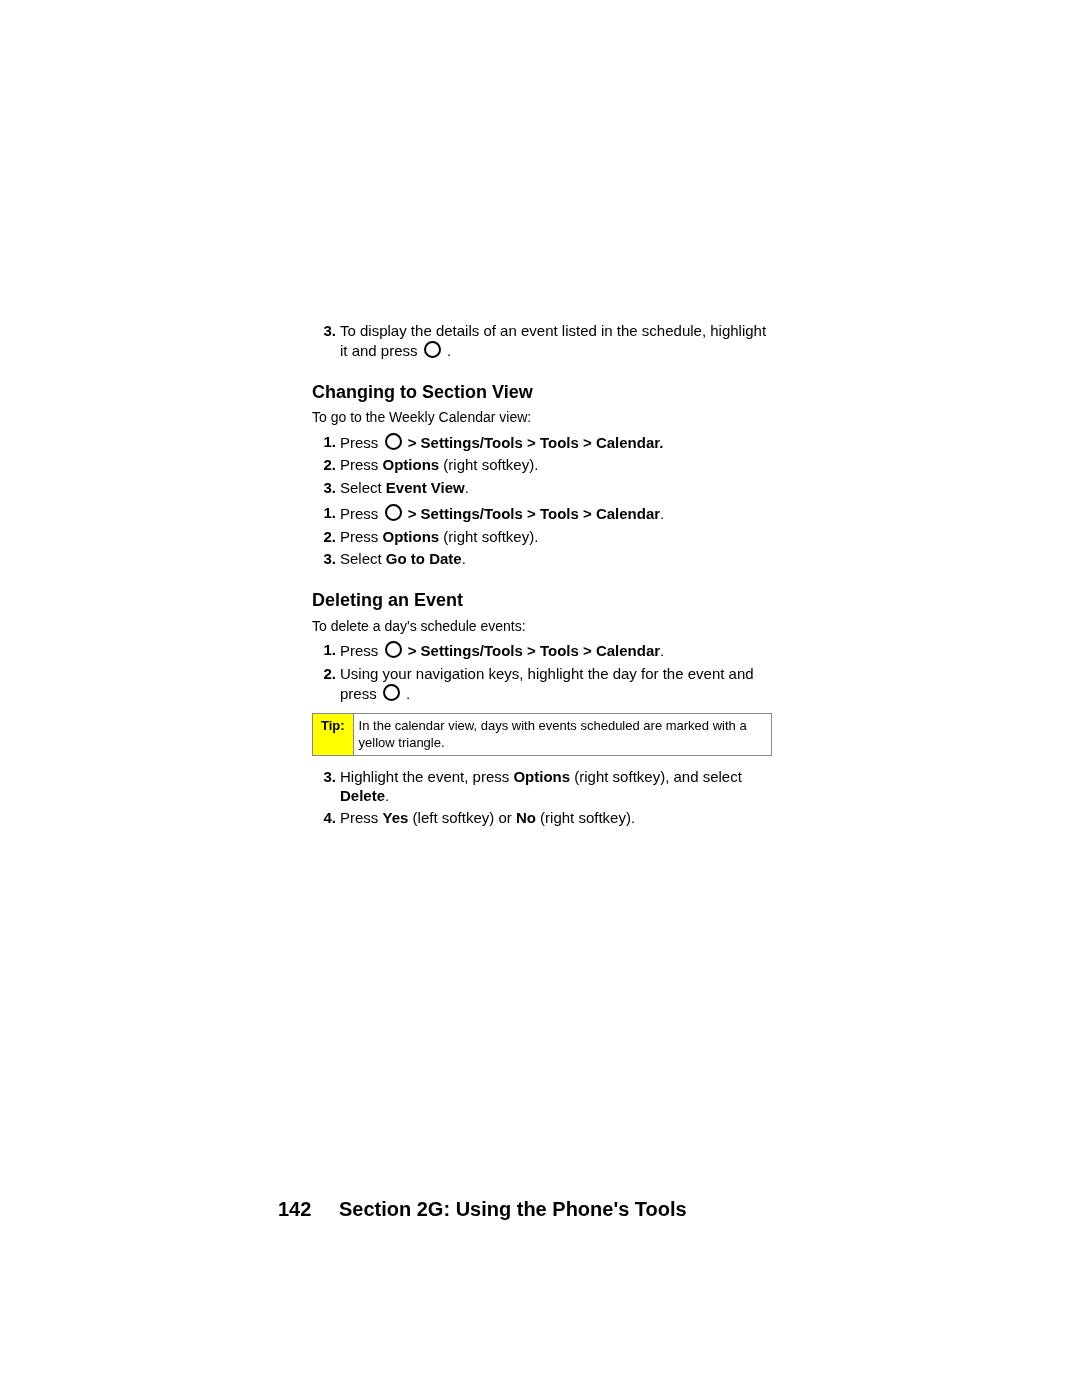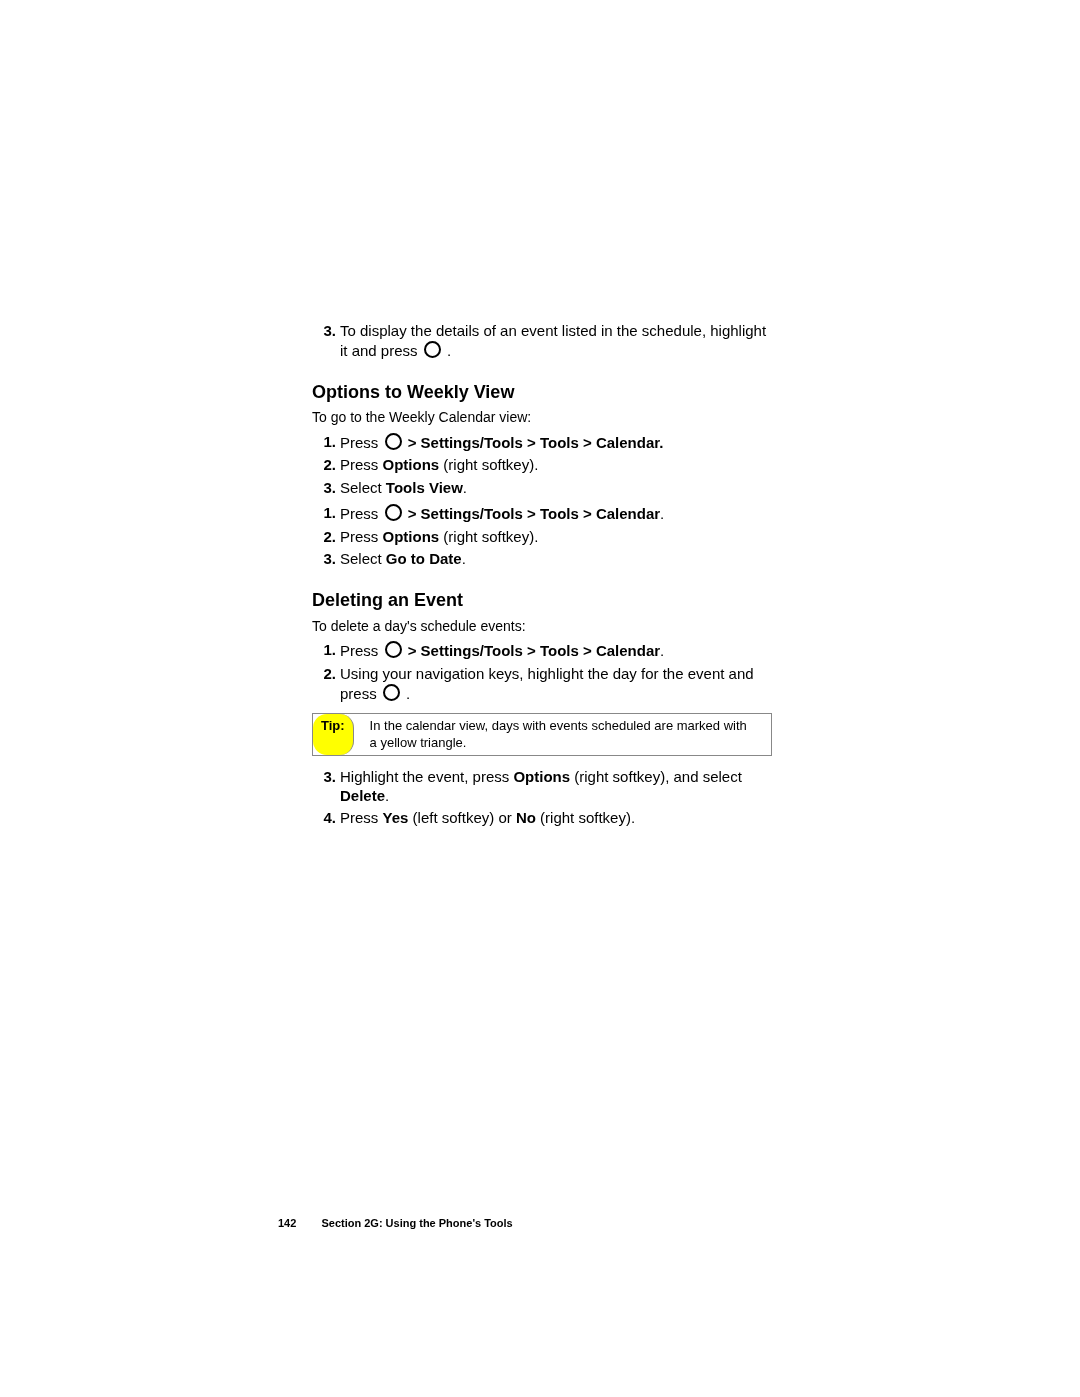--- a/index.html
+++ b/index.html
@@ -70,31 +70,30 @@
     margin: 10px 0 12px 0;
     font-size: 13px;
   }
   .tipbox .tiplabel {
     background: #ffff00;
     font-weight: 700;
     padding: 4px 8px;
     border-right: 1px solid #888;
     display: flex;
     align-items: flex-start;
-    border-radius: 14px;
   }
   .tipbox .tiptext {
-    padding: 4px 16px;
+    padding: 4px 5px;
     flex: 1;
   }
   .footer {
     position: absolute;
     left: 278px;
-    bottom: 168px;
-    font-size: 11px;
+    bottom: 176px;
+    font-size: 20px;
   }
   .footer .pg {
     font-weight: 700;
     margin-right: 22px;
   }
   .footer .sec {
     font-weight: 700;
   }
 </style>
 </head>
@@ -103,34 +102,34 @@
 <div class="page">
   <div class="content">
 
     <ol class="steps">
       <li>
         <span class="num">3.</span>
         <span>To display the details of an event listed in the schedule, highlight it and press </span><span class="okey"></span><span> .</span>
       </li>
     </ol>
 
-    <h2 class="section">Options to Weekly View</h2>
+    <h2 class="section">Changing to Section View</h2>
     <div class="subhead">To go to the Weekly Calendar view:</div>
     <ol class="steps">
       <li>
         <span class="num">1.</span>
         <span>Press </span><span class="okey"></span><span class="b">  &gt;  Settings/Tools &gt; Tools &gt; Calendar.</span>
       </li>
       <li>
         <span class="num">2.</span>
         <span>Press </span><span class="b">Options</span><span> (right softkey).</span>
       </li>
       <li>
         <span class="num">3.</span>
-        <span>Select </span><span class="b">Tools View</span><span>.</span>
+        <span>Select </span><span class="b">Event View</span><span>.</span>
       </li>
     </ol>
 
     <ol class="steps">
       <li>
         <span class="num">1.</span>
         <span>Press </span><span class="okey"></span><span class="b">  &gt;  Settings/Tools &gt; Tools &gt; Calendar</span><span>.</span>
       </li>
       <li>
         <span class="num">2.</span>

